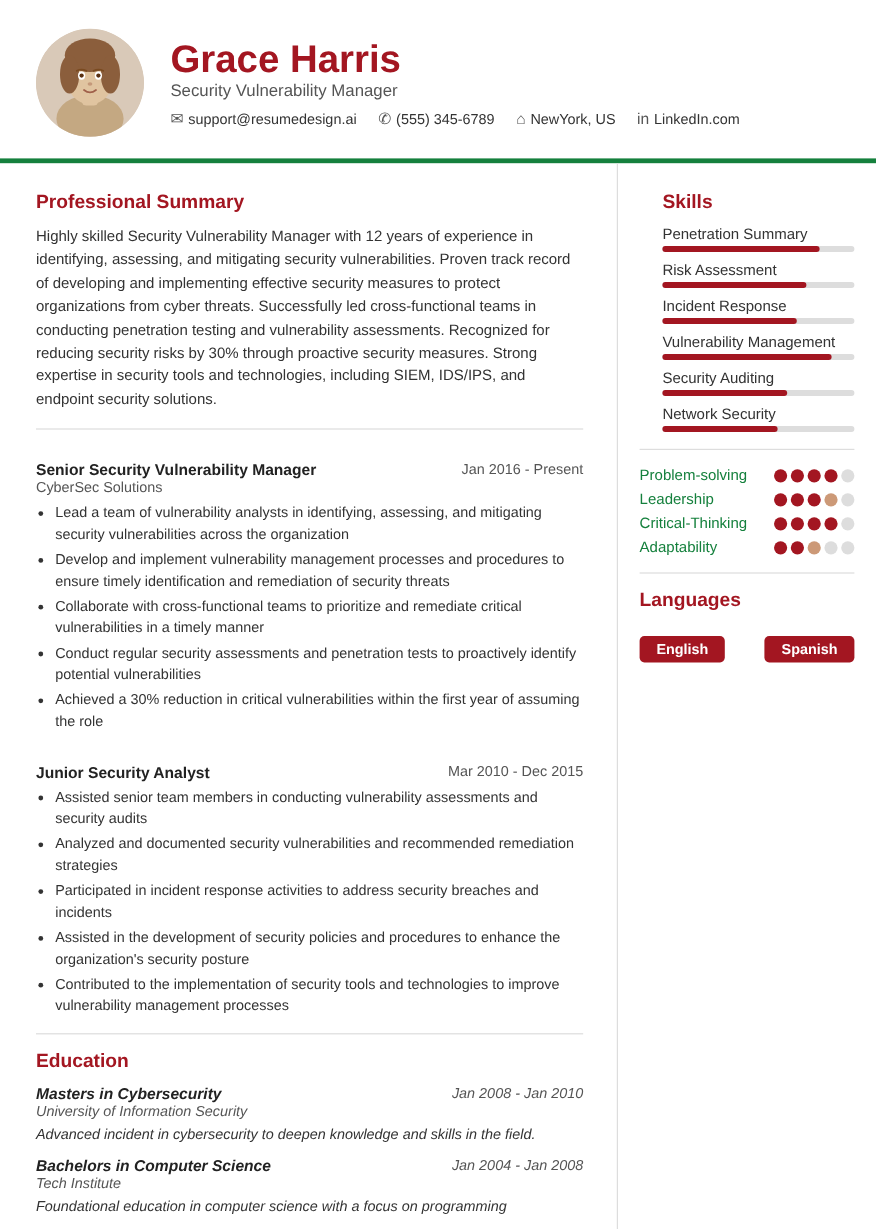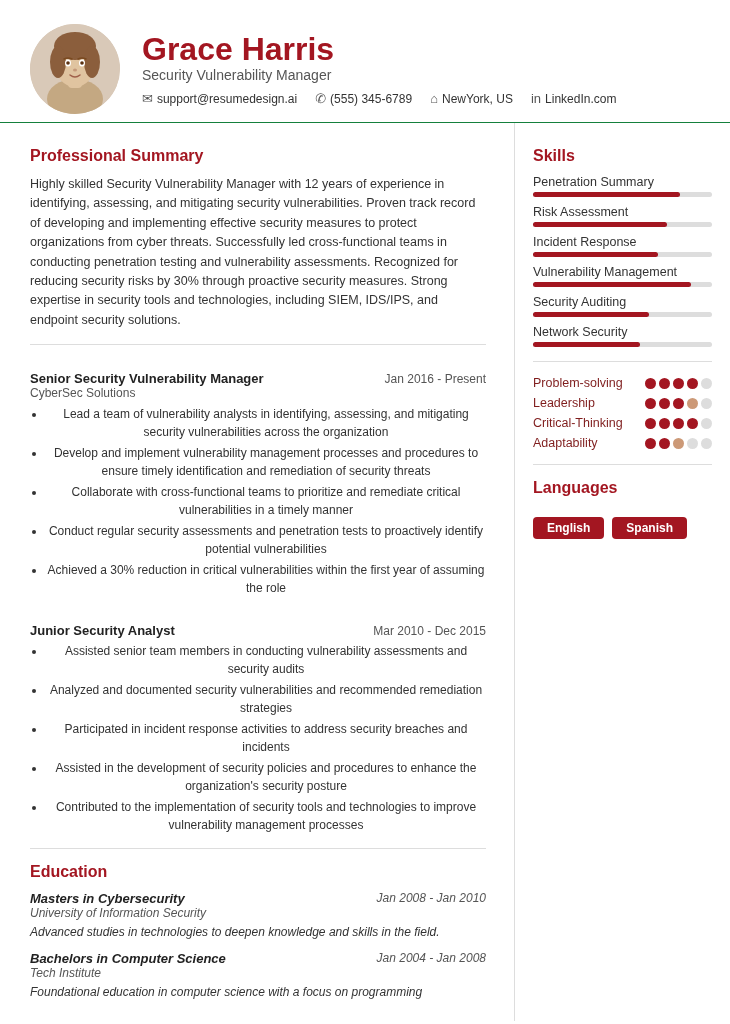--- a/index.html
+++ b/index.html
@@ -7,22 +7,22 @@
       font-family: Arial, sans-serif;
       background: #fff;
       width: 730px;
       min-height: 1024px;
       font-size: 13px;
       color: #222;
     }
     .header {
       display: flex;
       align-items: center;
-      padding: 24px 30px 8px 30px;
-      border-bottom: 1px solid #15803d;
+      padding: 24px 30px 18px 30px;
+      border-bottom: 4px solid #15803d;
       gap: 22px;
     }
     .avatar {
       width: 90px;
       height: 90px;
       border-radius: 50%;
       overflow: hidden;
       flex-shrink: 0;
       background: #d9c9b8;
       display: flex; align-items: center; justify-content: center;
@@ -86,41 +86,40 @@
     .summary-text {
       font-size: 12.5px;
       color: #333;
       line-height: 1.55;
       margin-bottom: 2px;
     }
     .work-section { margin-top: 14px; }
     .job-header {
       display: flex;
       justify-content: space-between;
-      align-items: flex-end;
+      align-items: flex-start;
       margin-top: 26px;
     }
     .job-title {
       font-weight: bold;
       font-size: 13px;
     }
     .job-date {
       font-size: 12px;
       color: #555;
       white-space: nowrap;
     }
     .job-company {
       font-size: 12px;
       color: #555;
       margin-bottom: 5px;
     }
     .job-bullets {
       padding-left: 16px;
       margin-top: 4px;
-      text-align: center;
     }
     .job-bullets li {
       font-size: 12px;
       color: #333;
       line-height: 1.5;
       margin-bottom: 3px;
     }
     .edu-section { margin-top: 14px; }
     .edu-entry { margin-top: 10px; font-style: italic; }
     .edu-header {
@@ -140,21 +139,21 @@
       font-size: 12px;
       color: #555;
       margin-bottom: 3px;
     }
     .edu-desc {
       font-size: 12px;
       color: #333;
       line-height: 1.5;
     }
     
-    .skills-section { margin-top: 0; }
+    .skills-section { margin-top: 0; margin-left: 19px; }
     .skill-row {
       margin-bottom: 8px;
     }
     .skill-name {
       font-size: 12.5px;
       color: #333;
       margin-bottom: 3px;
     }
     .skill-bar-bg {
       width: 100%;
@@ -173,40 +172,41 @@
     }
     .soft-skills-section { margin-top: 14px; }
     .soft-skill-row {
       display: flex;
       align-items: center;
       justify-content: space-between;
       margin-bottom: 6px;
     }
     .soft-skill-name {
       font-size: 12.5px;
-      color: #7f1d1d;
+      color: #15803d;
     }
     .dots {
       display: flex;
       gap: 3px;
     }
     .dot {
       width: 11px;
       height: 11px;
       border-radius: 50%;
     }
     .dot-filled { background: #a31621; }
     .dot-half { background: #c97; }
     .dot-empty { background: #ddd; }
     .languages-section { margin-top: 14px; }
     .lang-badges {
       display: flex;
       gap: 8px;
       flex-wrap: wrap;
       margin-top: 20px;
+      justify-content: space-between;
     }
     .lang-badge {
       background: #a31621;
       color: #fff;
       font-size: 12px;
       font-weight: bold;
       padding: 4px 14px;
       border-radius: 4px;
     }
   </style>
@@ -314,21 +314,21 @@
 
     <div class="edu-section">
       <div class="section-title">Education</div>
       <div id="edu-container">
           <div class="edu-entry">
     <div class="edu-header">
       <span class="edu-degree">Masters in Cybersecurity</span>
       <span class="edu-date">Jan 2008 - Jan 2010</span>
     </div>
     <div class="edu-school">University of Information Security</div>
-    <div class="edu-desc">Advanced studies in technologies to deepen knowledge and skills in the field.</div>
+    <div class="edu-desc">Advanced incident in cybersecurity to deepen knowledge and skills in the field.</div>
   </div>
           <div class="edu-entry">
     <div class="edu-header">
       <span class="edu-degree">Bachelors in Computer Science</span>
       <span class="edu-date">Jan 2004 - Jan 2008</span>
     </div>
     <div class="edu-school">Tech Institute</div>
     <div class="edu-desc">Foundational education in computer science with a focus on programming</div>
   </div>
         </div>

